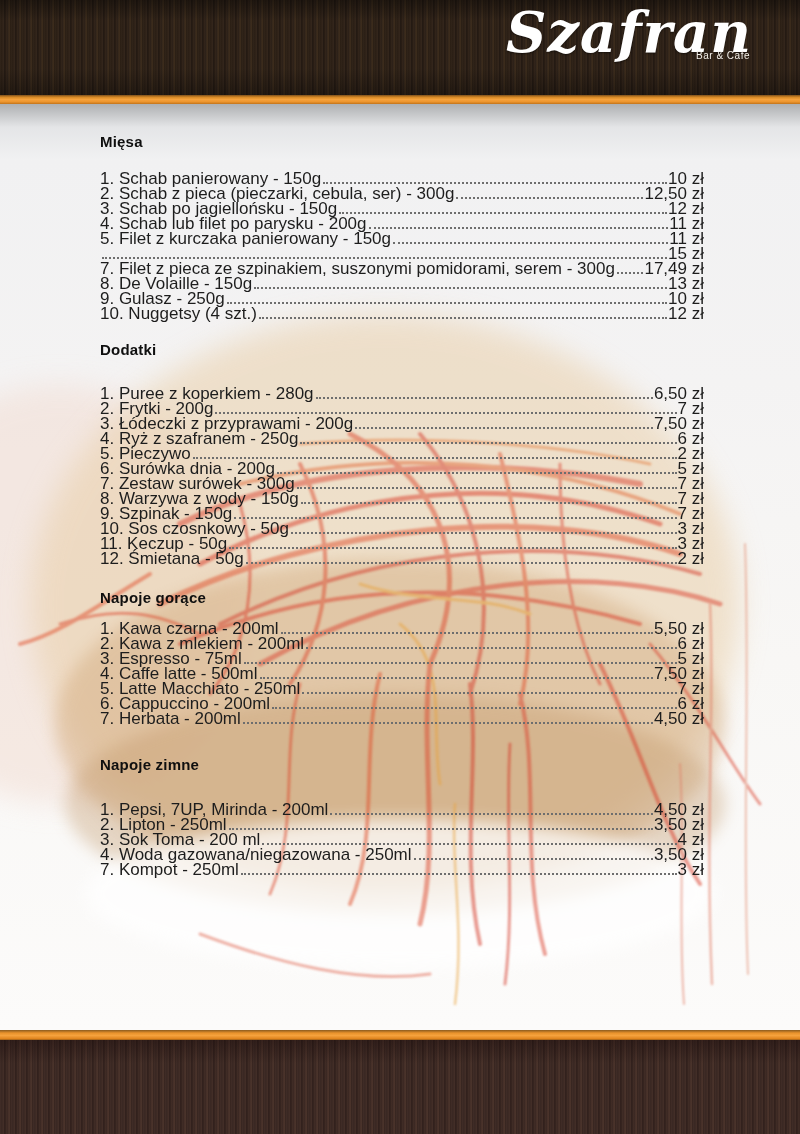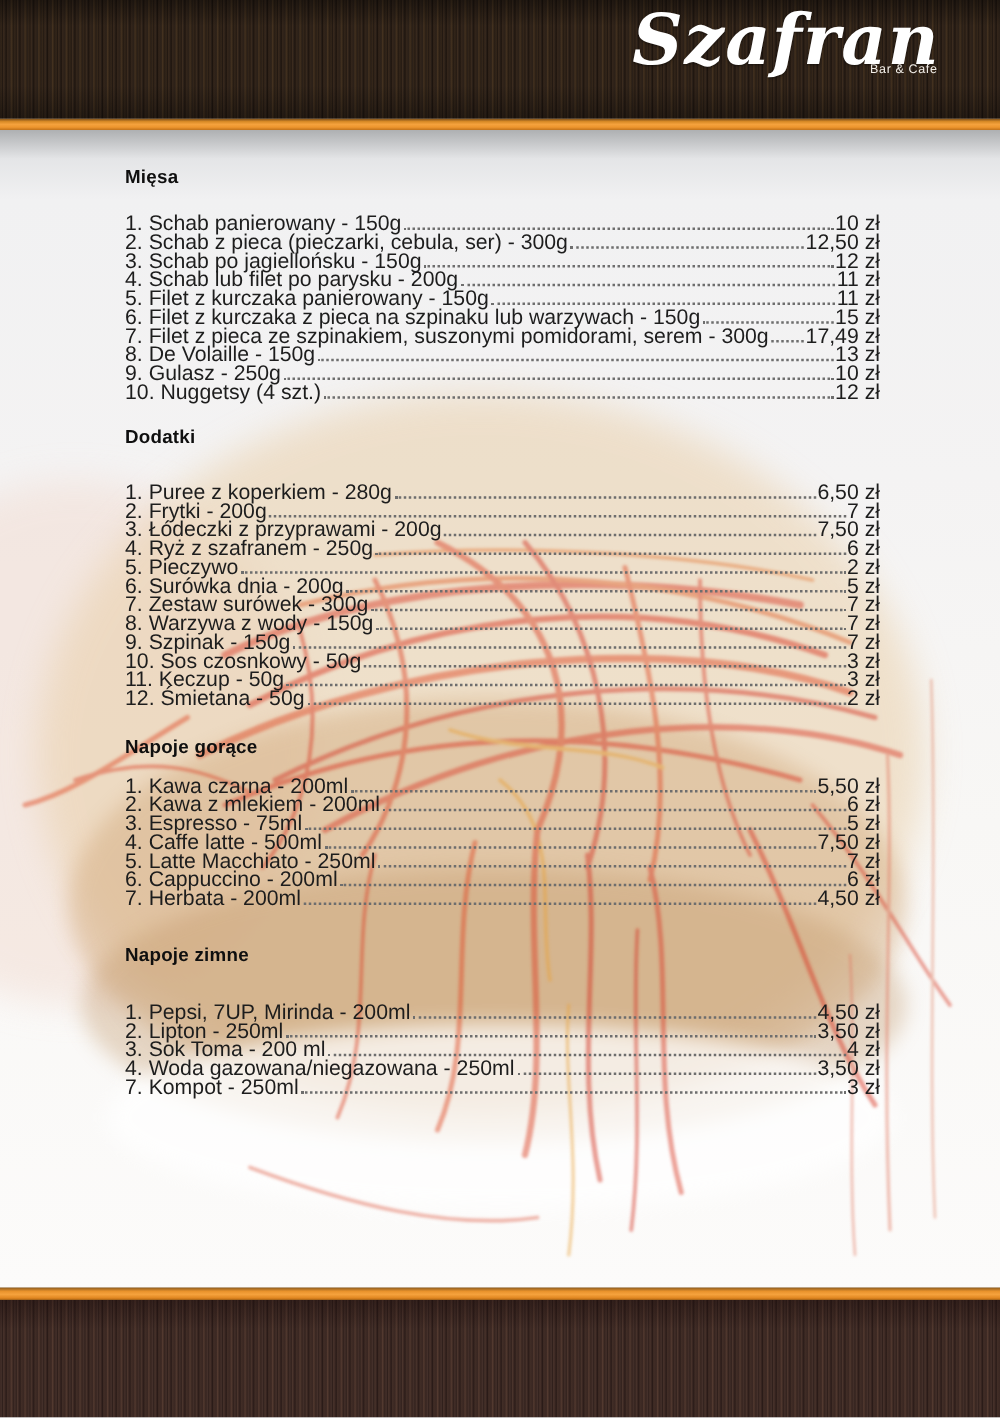--- a/index.html
+++ b/index.html
@@ -173,21 +173,20 @@
     <span class="item-price">11 zł</span>
   </div>
 
   <div class="item-row">
     <span class="item-label">5. Filet z kurczaka panierowany - 150g</span>
     <span class="dots"></span>
     <span class="item-price">11 zł</span>
   </div>
 
   <div class="item-row">
-    <span class="item-label">6. Filet z kurczaka z pieca na szpinaku lub warzywach - 150g</span>
     <span class="dots"></span>
     <span class="item-price">15 zł</span>
   </div>
 
   <div class="item-row">
     <span class="item-label">7. Filet z pieca ze szpinakiem, suszonymi pomidorami, serem - 300g</span>
     <span class="dots"></span>
     <span class="item-price">17,49 zł</span>
   </div>
 

